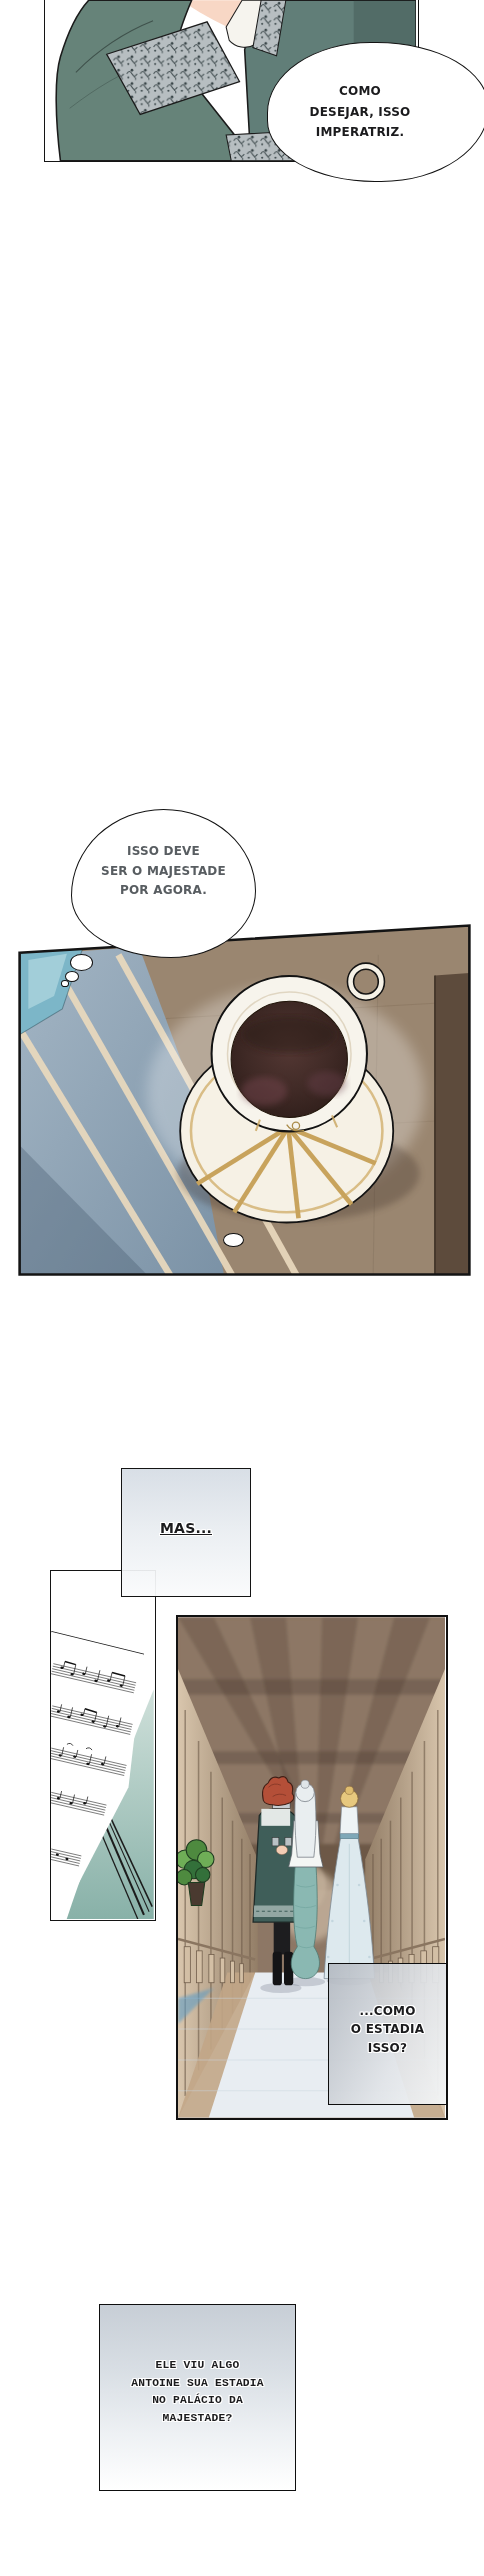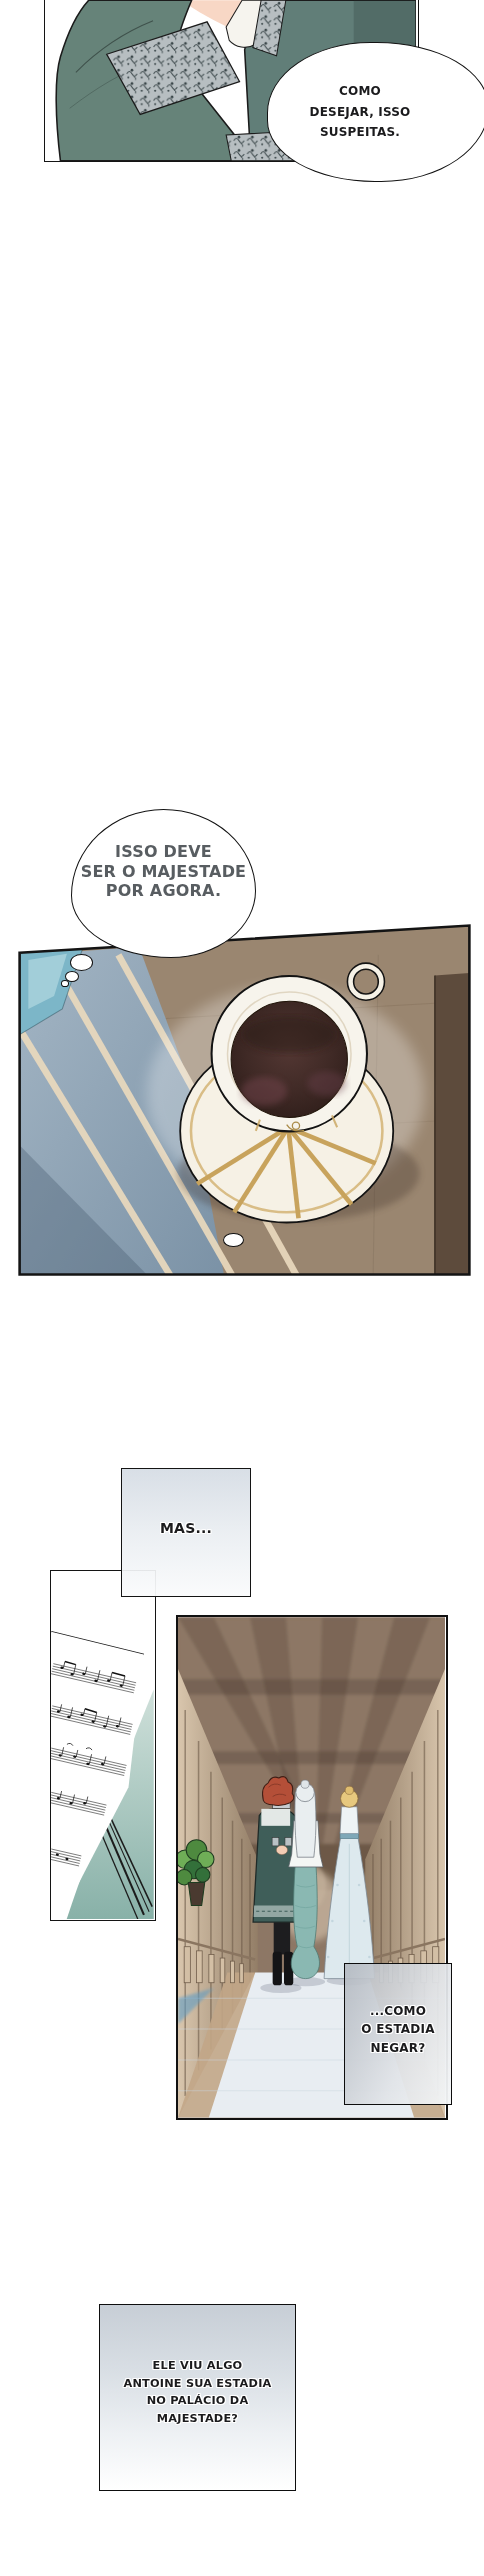--- a/index.html
+++ b/index.html
@@ -11,24 +11,24 @@
           display:flex;flex-direction:column;justify-content:center;align-items:center;
           text-align:center;z-index:5;}
   .caption{position:absolute;box-sizing:border-box;border:1.5px solid #0e0e0e;
            display:flex;flex-direction:column;justify-content:center;align-items:center;
            text-align:center;z-index:3;}
   .bub-line{font-weight:700;color:#1b1b1d;letter-spacing:0.2px;white-space:nowrap;}
   .grey .bub-line{color:#585d61;}
   .outline .bub-line{text-shadow:1px 0 0 #fff,-1px 0 0 #fff,0 1px 0 #fff,0 -1px 0 #fff,
     1px 1px 0 #fff,-1px 1px 0 #fff,1px -1px 0 #fff,-1px -1px 0 #fff;}
   .fs24 .bub-line{font-size:12px;line-height:20.6px;}
-  .fs23 .bub-line{font-size:16px;line-height:19.6px;}
-  .fs22 .bub-line{font-size:11.3px;line-height:17.5px;}
+  .fs23 .bub-line{font-size:12px;line-height:19.6px;}
+  .fs22 .bub-line{font-size:11.3px;line-height:17.5px;font-family:Liberation Mono, monospace;}
   .fs21 .bub-line{font-size:10.8px;line-height:20px;}
-  .fs27 .bub-line{font-size:14px;line-height:15.5px;}
+  .fs27 .bub-line{font-size:14px;line-height:15.5px;text-decoration:underline;}
   .fs23c .bub-line{font-size:12px;line-height:18.5px;}
   .dot{position:absolute;background:#fff;border:1.5px solid #121212;border-radius:50%;z-index:5;box-sizing:border-box;}
 </style>
 </head>
 <body>
 
 <div id="page">
 
   <div class="panel" style="left:44px;top:0;width:375px;height:162px;border:1.5px solid #141414;border-top:0;">
     <svg width="371" height="161" viewBox="0 0 721 312">
@@ -53,21 +53,21 @@
       <path d="M120,105 L315,42 L378,158 L185,222 Z" fill="url(#p1-damask)" stroke="#1b1b1b" stroke-width="2.5"></path>
       <path d="M420,0 L468,0 L450,108 L404,92 Z" fill="url(#p1-damask)" stroke="#1b1b1b" stroke-width="2"></path>
       <path d="M352,262 L640,246 L660,312 L362,312 Z" fill="url(#p1-damask)" stroke="#1b1b1b" stroke-width="2"></path>
     </svg>
   </div>
 
   <div class="bubble fs24" style="left:267px;top:42px;width:222px;height:140px;padding-right:36px;
               border-radius:48% 52% 50% 50% / 52% 48% 55% 45%;">
     <div class="bub-line">COMO</div>
     <div class="bub-line">DESEJAR, ISSO</div>
-    <div class="bub-line">SUSPEITAS.</div>
+    <div class="bub-line">IMPERATRIZ.</div>
   </div>
 
   <svg class="abs" style="left:18px;top:924px;z-index:1;" width="453" height="352" viewBox="0 0 880 684">
     <defs>
       <clipPath id="p2-clip">
           <path d="M3,56 L877,3 L877,681 L3,681 Z"></path>
         </clipPath>
       <linearGradient id="p2-cloth" x1="0" y1="0" x2="1" y2="1">
         <stop offset="0" stop-color="#a3b5c4"></stop>
           <stop offset="1" stop-color="#7b92a6"></stop>
@@ -413,25 +413,25 @@
             <circle cx="372" cy="660" r="2.5"></circle>
           </g>
         <rect x="315" y="418" width="36" height="12" fill="#7fa8b8" stroke="#577d8c" stroke-width="1.2"></rect>
         <path d="M318,368 L348,368 L351,420 L315,420 Z" fill="#eef3f5" stroke="#7c8894" stroke-width="1.2"></path>
         <circle cx="333" cy="352" r="17" fill="#e7c87e" stroke="#8a6c3c" stroke-width="1.5"></circle>
         <circle cx="333" cy="336" r="8" fill="#dfbd70" stroke="#8a6c3c" stroke-width="1.2"></circle>
       </g>
     </svg>
   </div>
 
-  <div class="caption outline fs23c" style="left:344px;top:1963px;width:108px;height:142px;padding-bottom:9.3px;z-index:4;border-color:#0d0d0d;
+  <div class="caption outline fs23c" style="left:328px;top:1963px;width:119px;height:142px;padding-bottom:9.3px;z-index:4;border-color:#0d0d0d;
               background:linear-gradient(115deg,rgba(178,184,192,.9),rgba(225,228,232,.94) 60%,rgba(244,246,247,.96));">
     <div class="bub-line">...COMO</div>
     <div class="bub-line">O ESTADIA</div>
-    <div class="bub-line">NEGAR?</div>
+    <div class="bub-line">ISSO?</div>
   </div>
 
   <div class="caption outline fs22" style="left:99px;top:2304px;width:197px;height:187px;padding-bottom:10.3px;border-width:1.8px;
               background:linear-gradient(180deg,#c7ced6 0%,#d8dee4 35%,#eef1f4 70%,#ffffff 100%);">
     <div class="bub-line">ELE VIU ALGO</div>
     <div class="bub-line">ANTOINE SUA ESTADIA</div>
     <div class="bub-line">NO PALÁCIO DA</div>
     <div class="bub-line">MAJESTADE?</div>
   </div>
 

